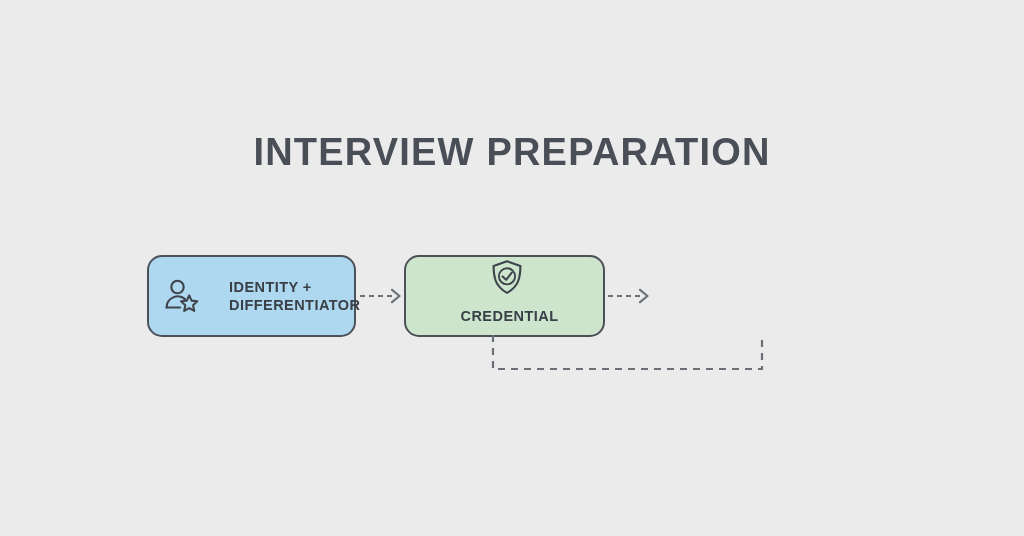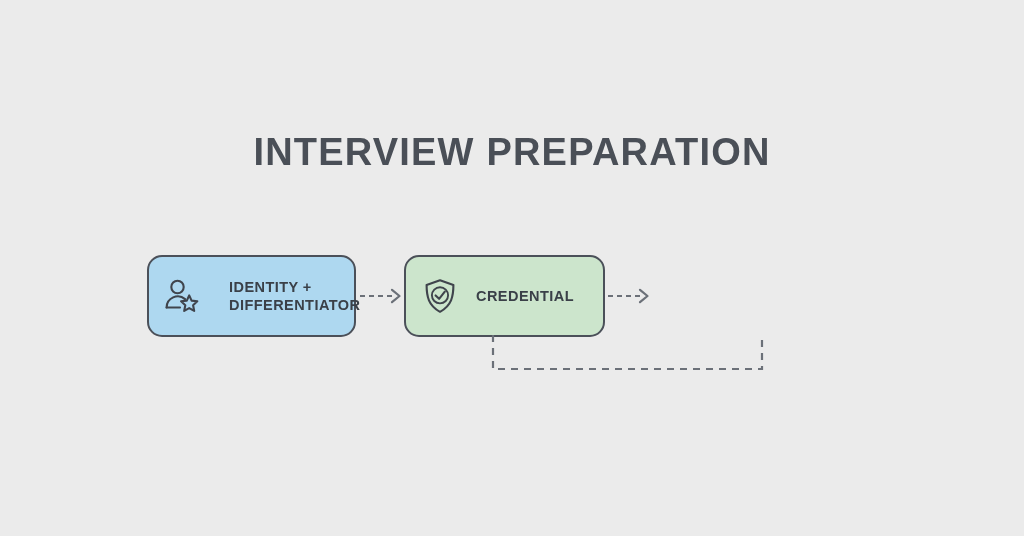--- a/index.html
+++ b/index.html
@@ -60,21 +60,21 @@
     font-weight: bold;
     line-height: 1.25;
     letter-spacing: 0.45px;
     color: #3a4048;
     text-transform: uppercase;
     white-space: pre-line;
     font-family: "Liberation Sans", sans-serif;
   }
 
   #node-identity      { left: 147px; width: 209px; background: #aed8f0; gap: 26px; }
-  #node-credential    { left: 404px; width: 201px; background: #cce5cc; }
+  #node-credential    { left: 404px; width: 201px; background: #cce5cc; flex-direction: column; }
   #node-discussion    { left: 655px; width: 207px; background: #ccbce8; }
 
   #node-credential .node-label { margin-left: 6px; }
 
   
   .arrow {
     position: absolute;
     top: 282px;
     width: 50px;
     height: 28px;

